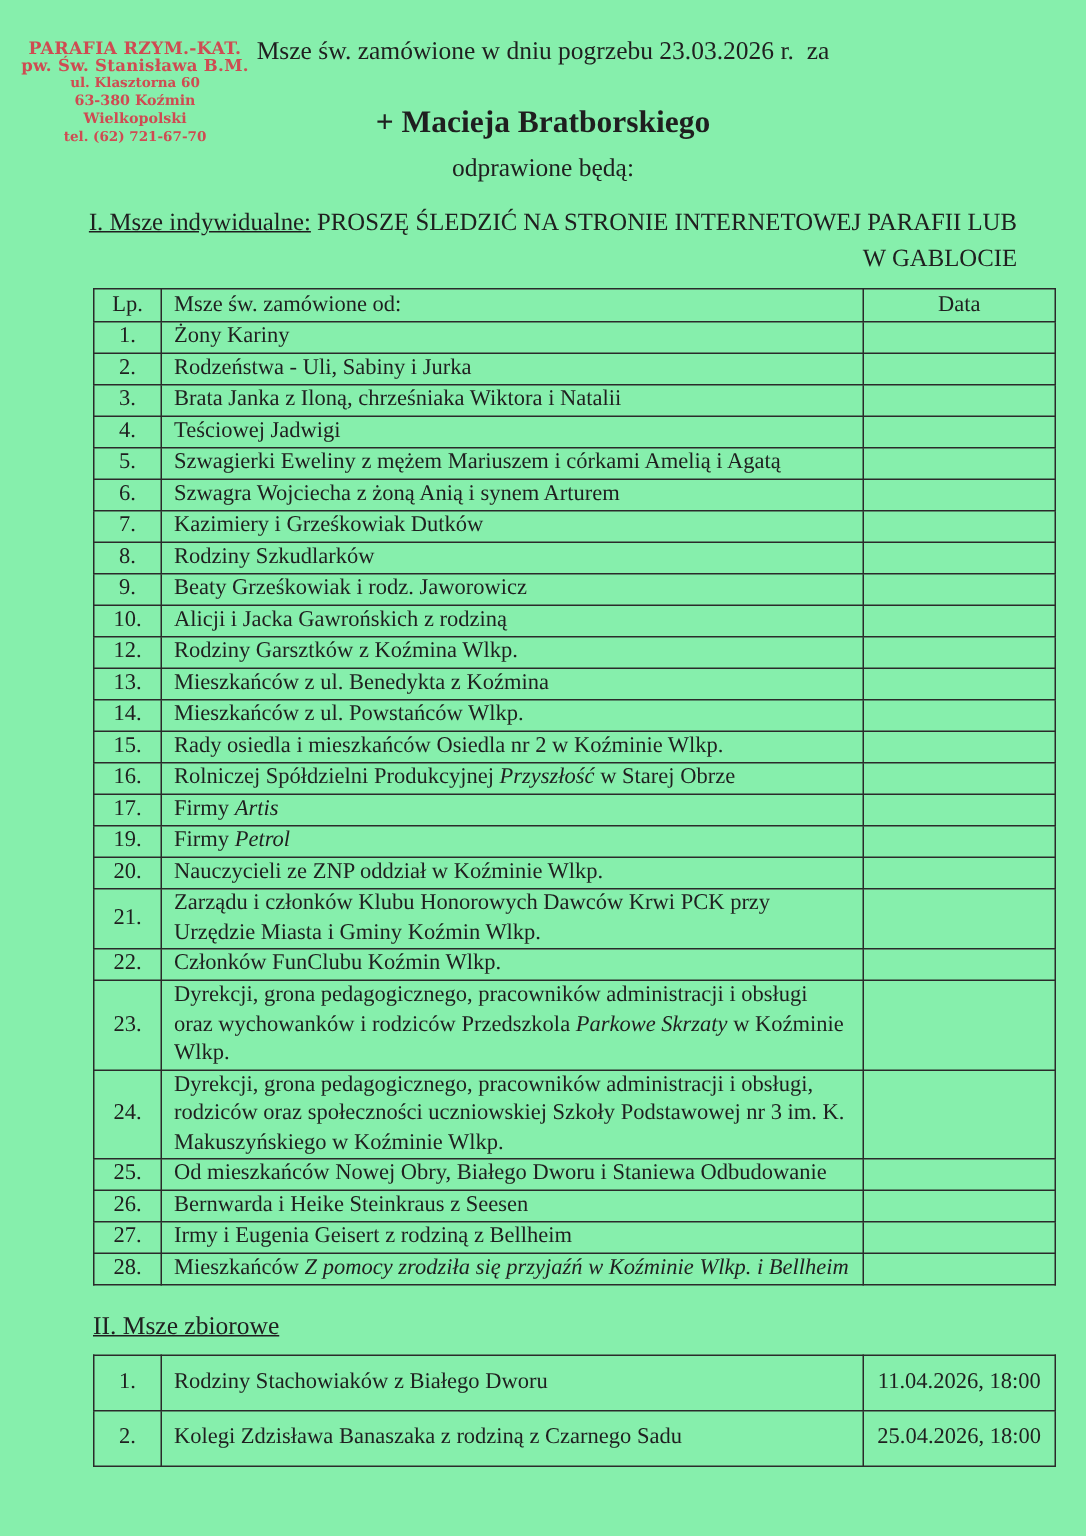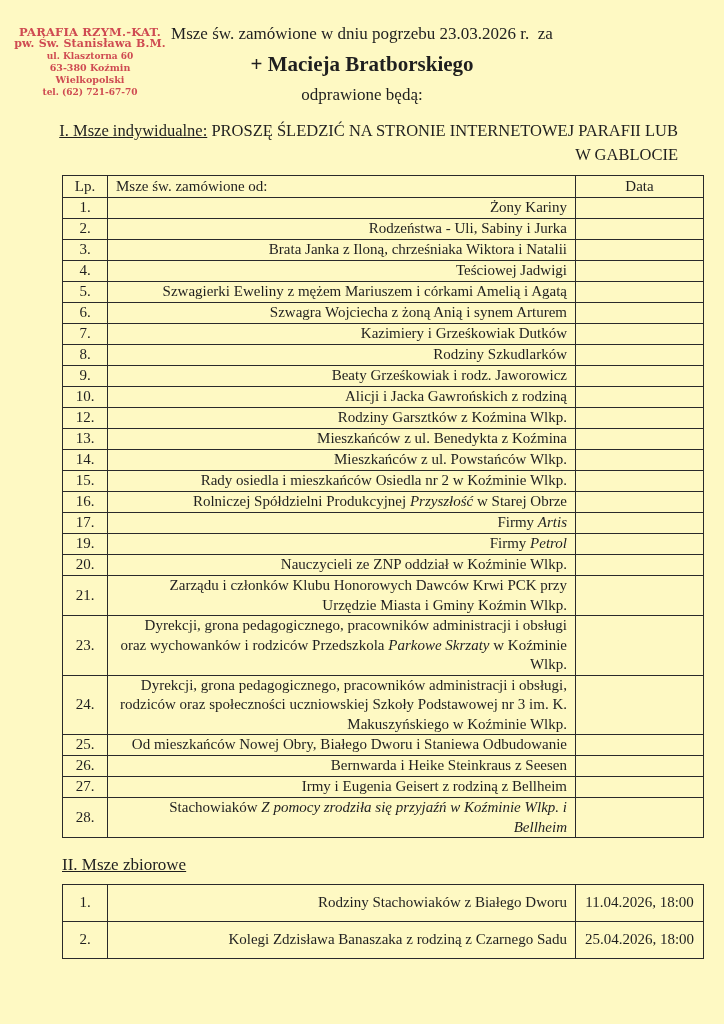--- a/index.html
+++ b/index.html
@@ -1,40 +1,40 @@
 <!DOCTYPE html>
 <html lang="pl"><head>
 <meta charset="utf-8">
 <style>
   html,body{margin:0;padding:0;background:#ffffff;}
   .page{
     position:relative;
     width:724px;height:1024px;
-    background:#fef9c3;
+    background:#86efac;
     font-family:"Liberation Serif", serif;
     color:#1f1f1f;
     overflow:hidden;
   }
   
   .stamp{
     position:absolute;left:14px;top:26px;width:152px;
     text-align:center;
     font-family:"DejaVu Serif", serif;
     font-weight:bold;
     line-height:12px;
   }
   .stamp .s1{font-size:11.5px;letter-spacing:.2px;}
   .stamp .s2{font-size:11px;letter-spacing:.2px;}
   .stamp .s3{font-size:9px;}
   .stamp .s4{font-size:9.5px;}
   .stamp .s5{font-size:9px;}
   
   .header-block{text-align:center;}
   .intro{margin:0;padding-top:24px;font-size:17px;line-height:20px;white-space:pre-wrap;}
-  .deceased{margin:8px 0 0 0;font-size:21px;line-height:24px;font-weight:bold;}
+  .deceased{margin:25px 0 0 0;font-size:21px;line-height:24px;font-weight:bold;}
   .outro{margin:9px 0 0 0;font-size:17px;line-height:20px;}
   
   .sec1-title{
     width:632px;margin:14px auto 0 auto;
     text-align:right;font-size:16.5px;line-height:24px;
   }
   .sec1-title .u{text-decoration:underline;}
   
   table.masses{
     border-collapse:collapse;
@@ -48,21 +48,21 @@
     padding:0 8px;
     vertical-align:middle;
     overflow:hidden;
   }
   table.masses .col-lp{width:45px;}
   table.masses .col-from{width:468px;}
   table.masses .col-data{width:128px;}
   th.h-lp, td.c-lp{text-align:center;padding:0 2px;}
   th.h-from{text-align:left;font-weight:normal;}
   th.h-data{text-align:center;font-weight:normal;}
-  td.c-from{text-align:right;}
+  td.c-from{text-align:left;}
   td.c-data{text-align:center;}
   table.masses th{height:21px;font-weight:normal;}
   table.masses td{height:20px;}
   table.t2 td{height:36px;}
   
   .sec2-title{
     margin:16px 0 0 62px;
     font-size:17px;line-height:22px;
     text-decoration:underline;
   }
@@ -192,20 +192,25 @@
           <td class="c-lp">20.</td>
           <td class="c-from"><span>Nauczycieli ze ZNP oddział w Koźminie Wlkp.</span></td>
           <td class="c-data"></td>
         </tr>
         <tr>
           <td class="c-lp">21.</td>
           <td class="c-from"><span>Zarządu i członków Klubu Honorowych Dawców Krwi PCK przy Urzędzie Miasta i Gminy Koźmin Wlkp.</span></td>
           <td class="c-data"></td>
         </tr>
         <tr>
+          <td class="c-lp">22.</td>
+          <td class="c-from"><span>Członków FunClubu Koźmin Wlkp.</span></td>
+          <td class="c-data"></td>
+        </tr>
+        <tr>
           <td class="c-lp">23.</td>
           <td class="c-from"><span>Dyrekcji, grona pedagogicznego, pracowników administracji i obsługi oraz wychowanków i rodziców Przedszkola </span><span class="it">Parkowe Skrzaty</span><span> w Koźminie Wlkp.</span></td>
           <td class="c-data"></td>
         </tr>
         <tr>
           <td class="c-lp">24.</td>
           <td class="c-from"><span>Dyrekcji, grona pedagogicznego, pracowników administracji i obsługi, rodziców oraz społeczności uczniowskiej Szkoły Podstawowej nr 3 im. K. Makuszyńskiego w Koźminie Wlkp.</span></td>
           <td class="c-data"></td>
         </tr>
         <tr>
@@ -218,21 +223,21 @@
           <td class="c-from"><span>Bernwarda i Heike Steinkraus z Seesen</span></td>
           <td class="c-data"></td>
         </tr>
         <tr>
           <td class="c-lp">27.</td>
           <td class="c-from"><span>Irmy i Eugenia Geisert z rodziną z Bellheim</span></td>
           <td class="c-data"></td>
         </tr>
         <tr>
           <td class="c-lp">28.</td>
-          <td class="c-from"><span>Stachowiaków </span><span class="it">Z pomocy zrodziła się przyjaźń w Koźminie Wlkp. i Bellheim</span></td>
+          <td class="c-from"><span>Mieszkańców </span><span class="it">Z pomocy zrodziła się przyjaźń w Koźminie Wlkp. i Bellheim</span></td>
           <td class="c-data"></td>
         </tr>
       </tbody>
   </table>
 
   <div class="sec2-title">II. Msze zbiorowe</div>
 
   <table class="masses t2">
     <colgroup>
         <col class="col-lp">

